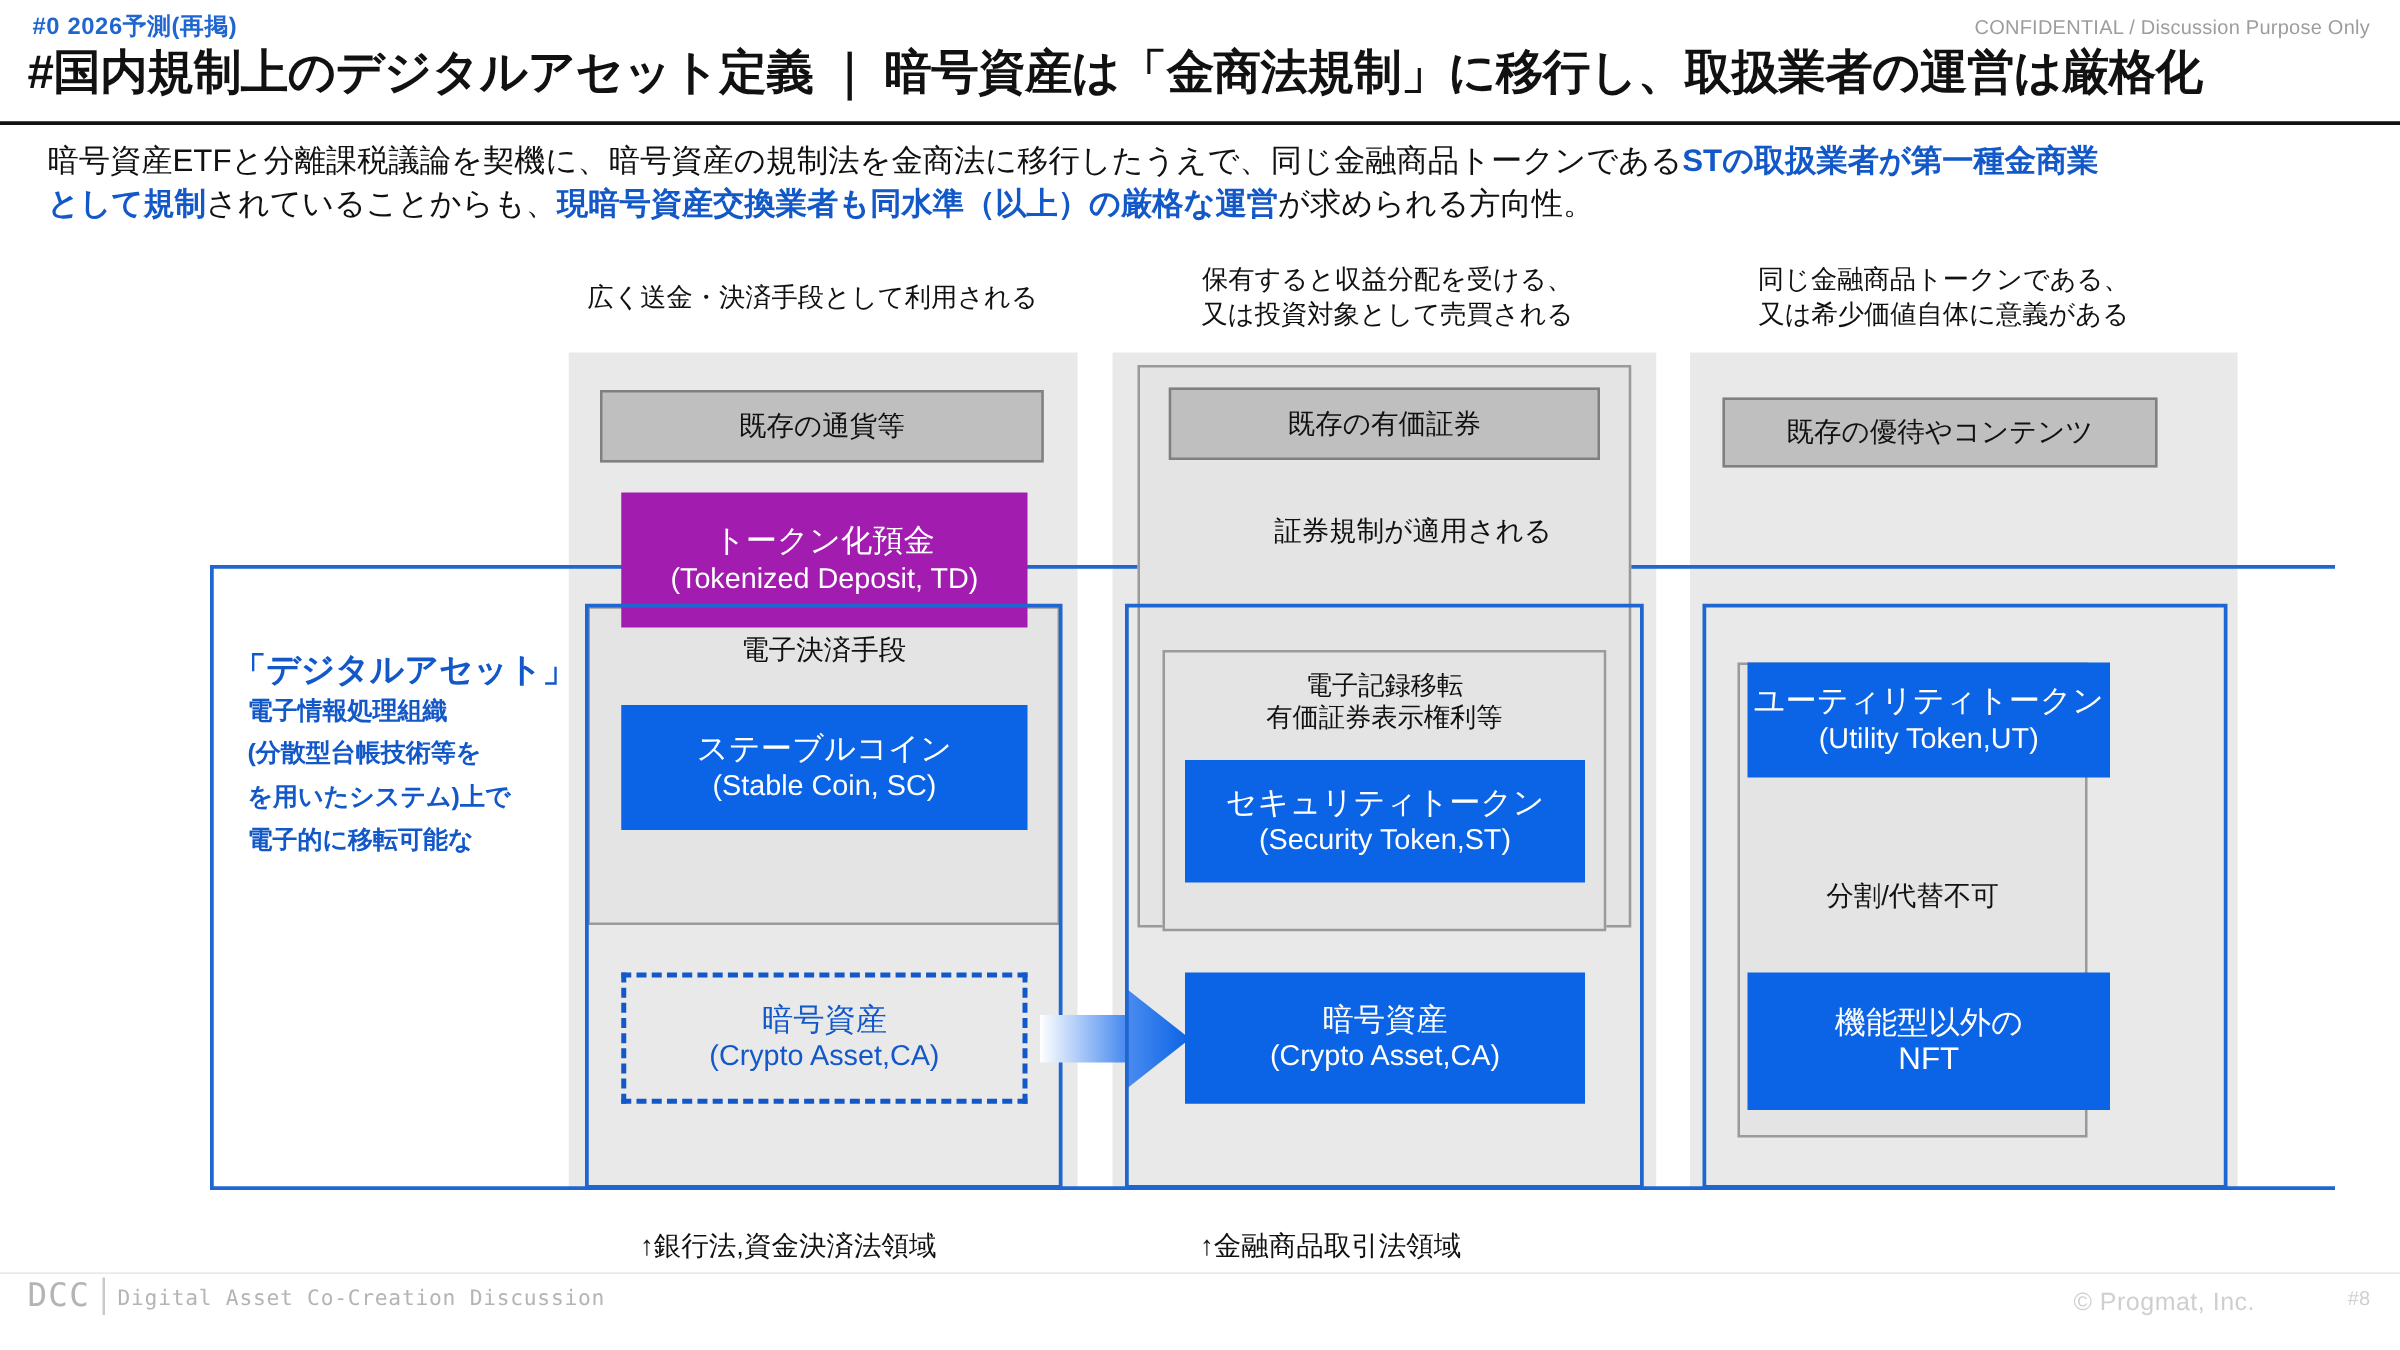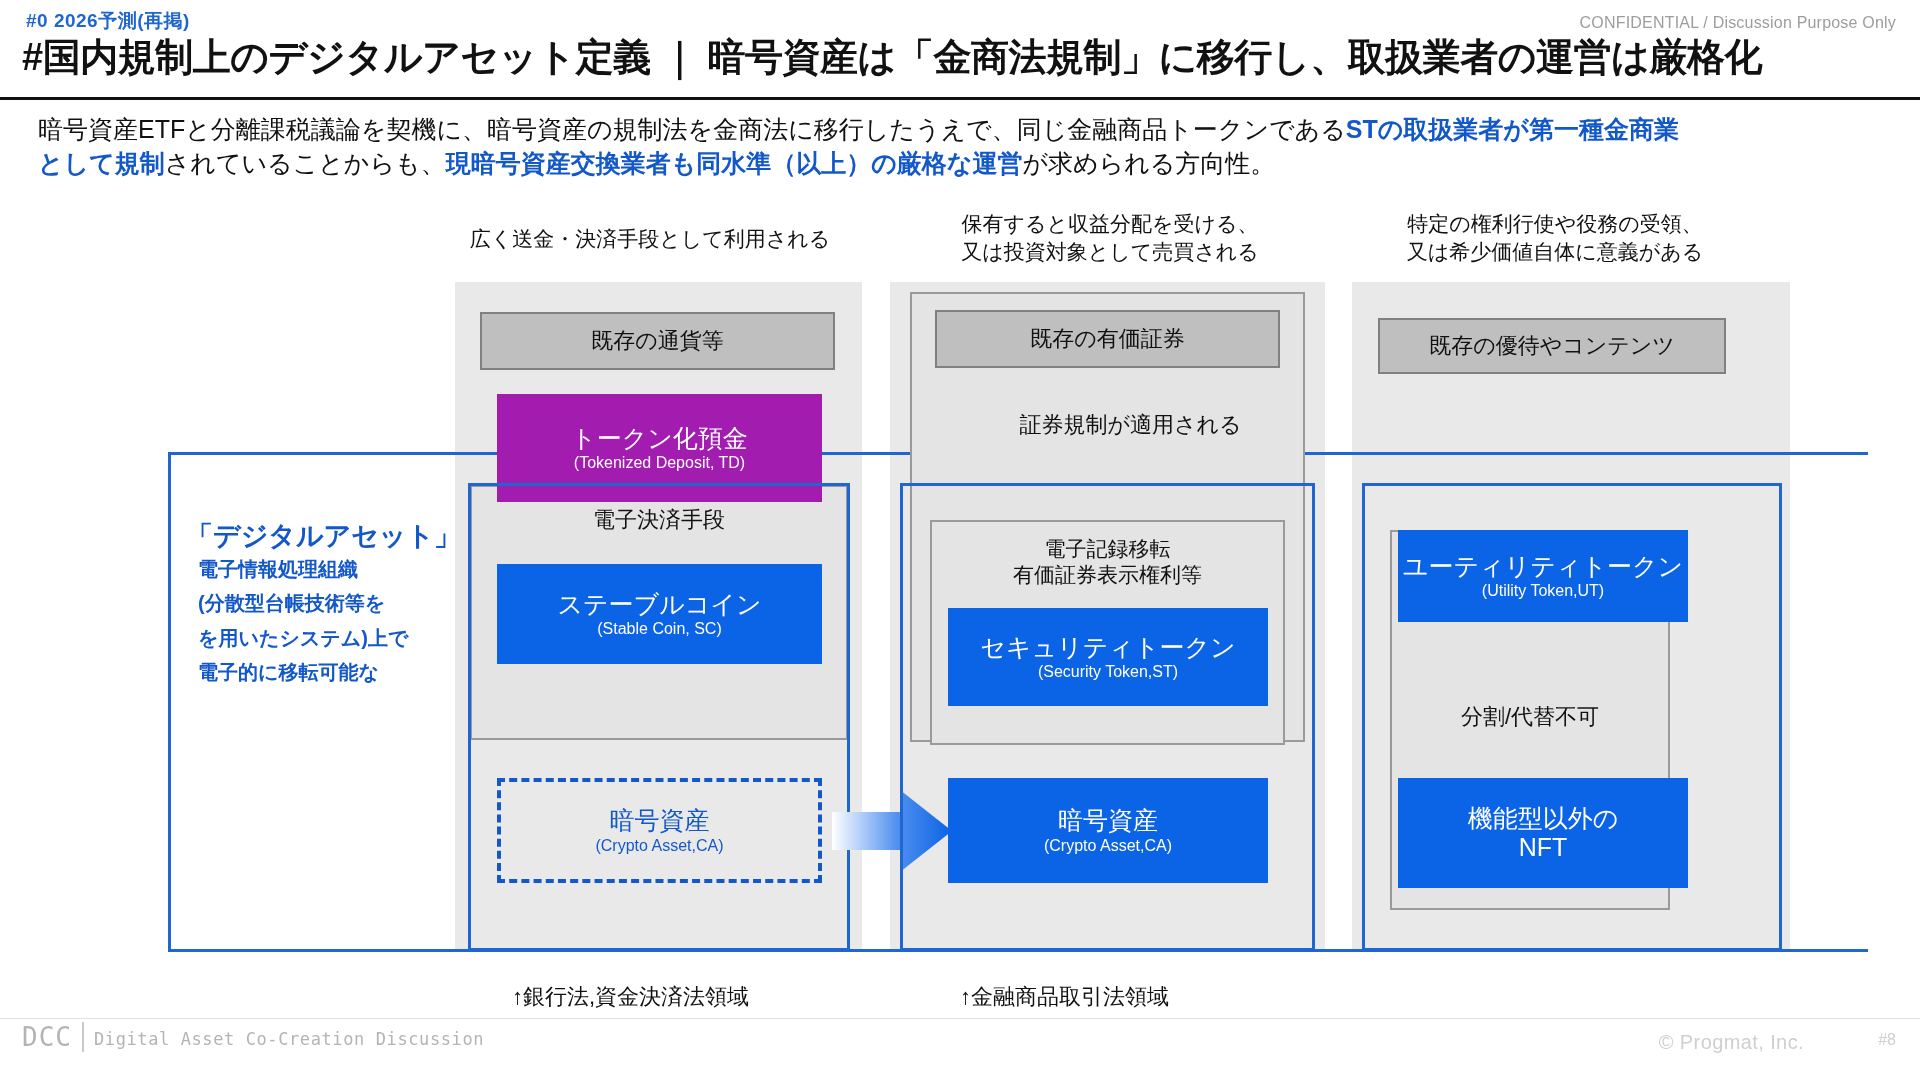--- a/index.html
+++ b/index.html
@@ -52,21 +52,21 @@
   }
   .grey-frame{
     background:#e4e4e4;border:2px solid #9a9a9a;
   }
   .solidblue{background:#0b63e5;color:#fff;}
   .lightblue{background:#a21caf;color:#fff;}
   .dashblue{
     background:transparent;border:4px dashed #1358c9;color:#1358c9;
   }
   .b-jp{font-size:25px;line-height:1.18;}
-  .b-en{font-size:16px;line-height:1.2;}
+  .b-en{font-size:23px;line-height:1.2;}
   .plain{font-size:22px;color:#111;}
   .plain-2l{font-size:21px;line-height:1.25;color:#111;}
 
   
   .blue-outline{position:absolute;box-sizing:border-box;border:3px solid #1f66d0;background:transparent;}
   .da-band{position:absolute;box-sizing:border-box;border-top:3px solid #1f66d0;border-bottom:3px solid #1f66d0;
            border-left:3px solid #1f66d0;background:transparent;}
 
   
   .side-title{position:absolute;font-size:27px;font-weight:bold;color:#1358c9;white-space:nowrap;}
@@ -102,21 +102,21 @@
 </div>
 
 <div class="col-cap" style="left:455px;top:225px;width:390px;">広く送金・決済手段として利用される</div>
 
 <div class="col-cap" style="left:900px;top:210px;width:420px;">
   <span>保有すると収益分配を受ける、</span><br>
   <span>又は投資対象として売買される</span>
 </div>
 
 <div class="col-cap" style="left:1340px;top:210px;width:430px;">
-  <span>特定の権利行使や役務の受領、</span><br>
+  <span>同じ金融商品トークンである、</span><br>
   <span>又は希少価値自体に意義がある</span>
 </div>
 
 <div class="col-bg" style="left:455px;top:282px;width:407px;height:668px;"></div>
 <div class="col-bg" style="left:890px;top:282px;width:435px;height:668px;"></div>
 <div class="col-bg" style="left:1352px;top:282px;width:438px;height:668px;"></div>
 
 <div class="da-band" style="left:168px;top:452px;width:1700px;height:500px;"></div>
 
 <div class="side-title" style="left:186px;top:518px;">「デジタルアセット」</div>

